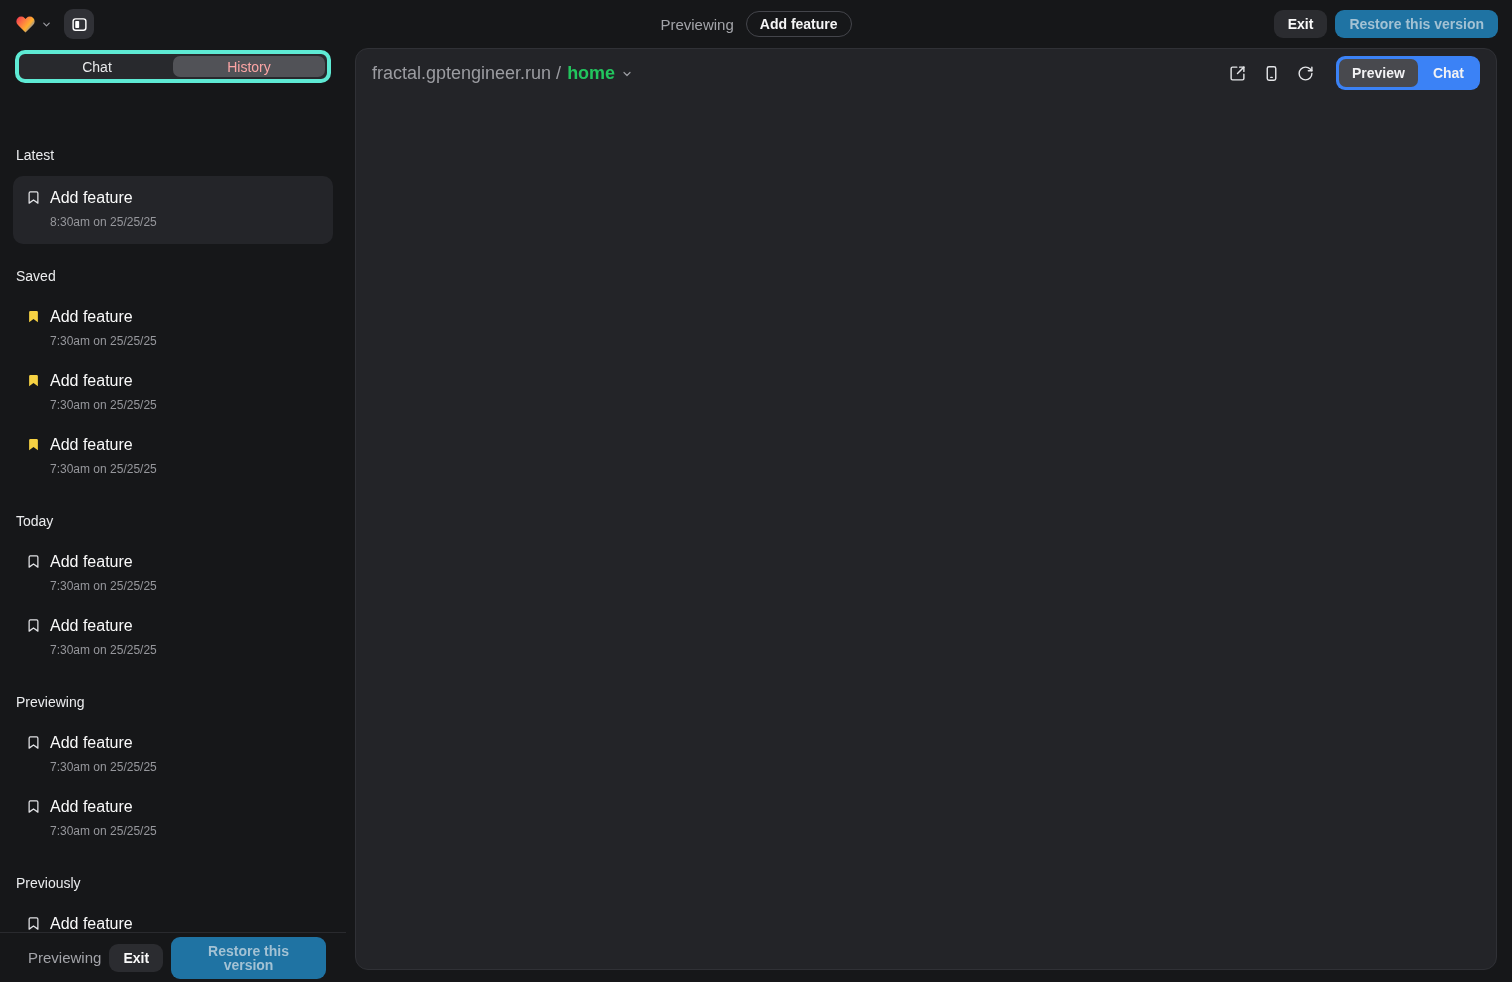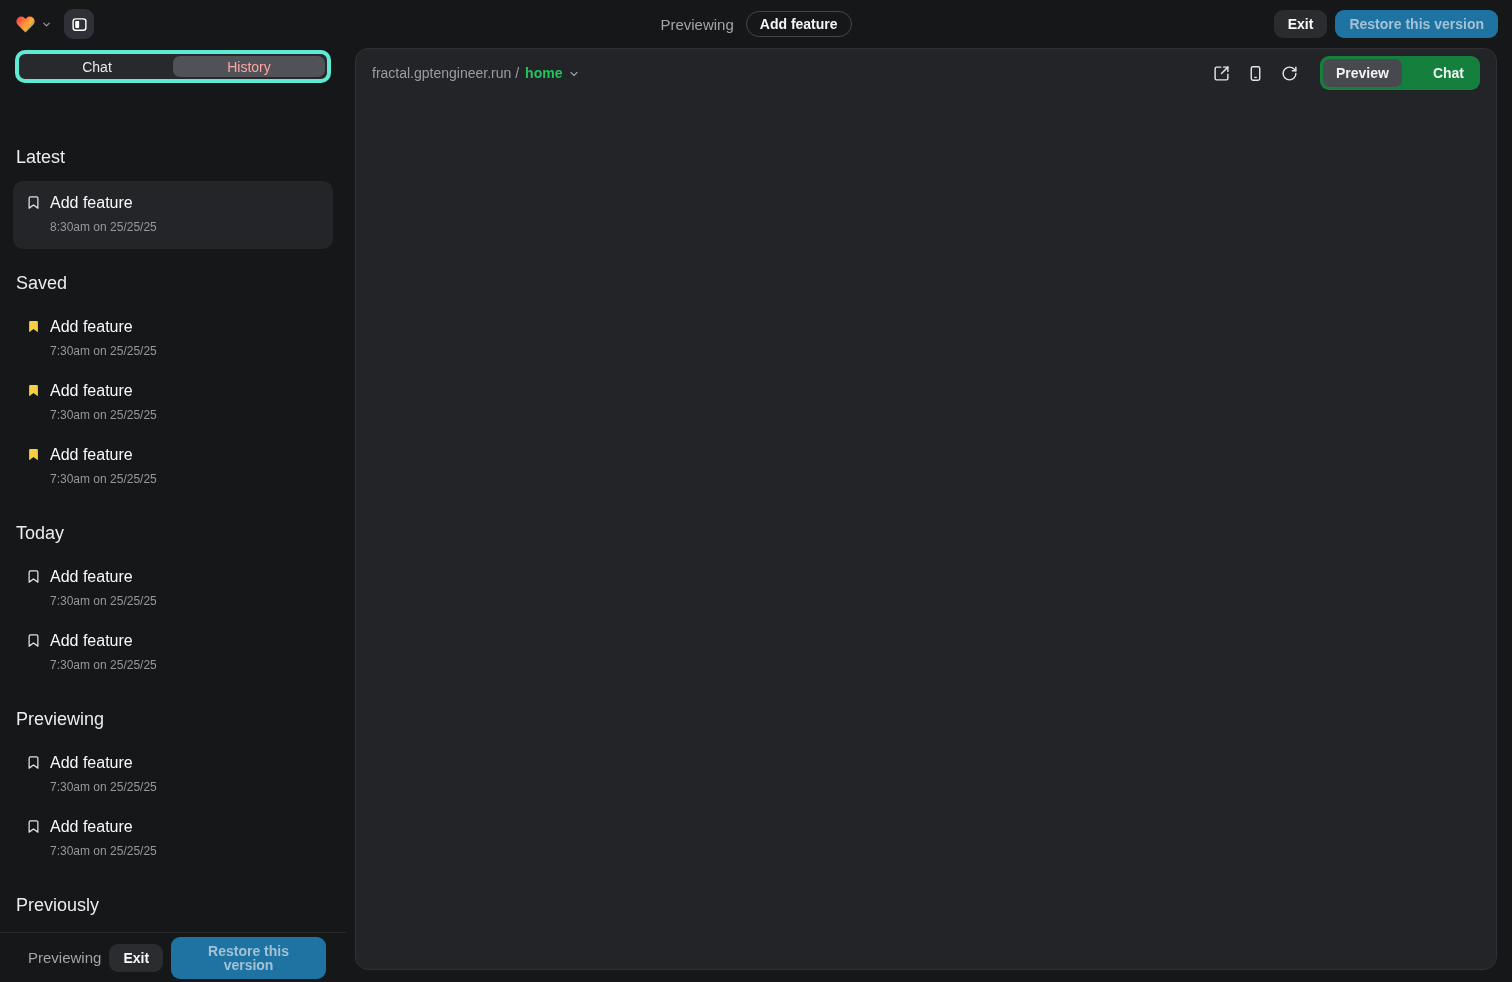--- a/index.html
+++ b/index.html
@@ -49,21 +49,21 @@
   .seg-tab {
     flex:1; border:none; background:transparent; cursor:pointer; font-family:inherit;
     color:#e9eaec; font-size:14px; border-radius:7px;
   }
   .seg-tab.active { background:#515257; color:#fca5a5; }
 
   .history-list {
     position:absolute; top:84px; left:0; right:0; bottom:50px;
     overflow:hidden; padding-top:6px;
   }
-  .section-title { font-size:18px; color:#ebecee; margin:24px 16px 13px; }
+  .section-title { font-size:14px; color:#ebecee; margin:24px 16px 13px; }
   .section:first-child .section-title { margin-top:9px; }
   .item {
     display:flex; align-items:flex-start; gap:9px;
     padding:9px 16px 10px 26px; cursor:pointer;
   }
   .item.highlighted {
     background:#242529; border-radius:10px; margin:0 13px; padding:11px 16px 12px 13px;
   }
   .bookmark { margin-top:3px; }
   .bookmark svg { width:15px; height:15px; }
@@ -80,32 +80,32 @@
   .footer-previewing { color:#a3a4a9; font-size:15px; margin-right:auto; }
 
   
   .main-panel {
     position:absolute; top:48px; left:355px; right:15px; bottom:12px;
     background:#232428; border:1px solid #303136; border-radius:13px;
   }
   .panel-header {
     height:48px; display:flex; align-items:center; padding:0 16px;
   }
-  .url-selector { display:flex; align-items:center; gap:6px; cursor:pointer; font-size:14px; }
+  .url-selector { display:flex; align-items:center; gap:6px; cursor:pointer; font-size:18px; }
   .url-prefix { color:#9b9ca1; }
   .url-page { color:#22c55e; font-weight:700; }
   .url-chevron { color:#9b9ca1; margin-top:2px; }
   .panel-actions { margin-left:auto; display:flex; align-items:center; gap:6px; }
   .icon-btn {
     background:transparent; border:none; cursor:pointer; color:#e4e5e8;
     width:28px; height:28px; display:flex; align-items:center; justify-content:center;
   }
   .view-toggle {
-    margin-left:10px; display:flex; padding:3px; gap:18px;
-    background:#15803d; border-radius:9px;
+    margin-left:10px; display:flex; padding:3px; gap:2px;
+    background:#3b82f6; border-radius:9px;
   }
   .view-tab {
     border:none; cursor:pointer; font-family:inherit; background:transparent;
     color:#f2f2f4; font-size:14px; font-weight:600; padding:6px 13px; border-radius:7px;
   }
   .view-tab.active { background:#48494e; }
   .preview-body { position:absolute; top:48px; left:0; right:0; bottom:0; }
 </style>
 </head>
 <body>

